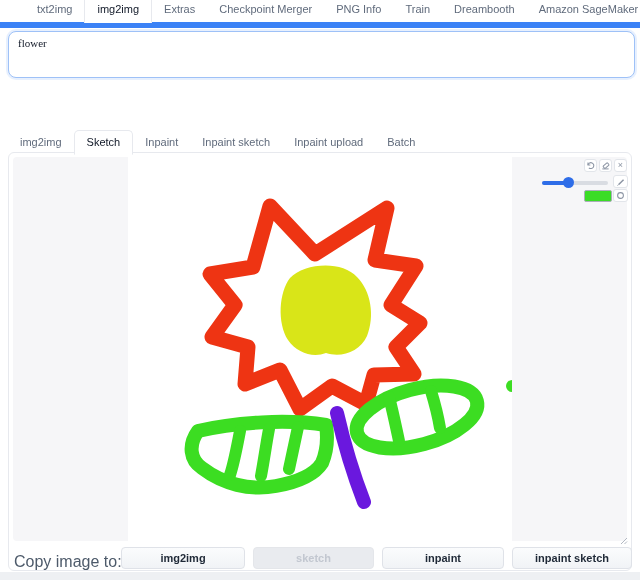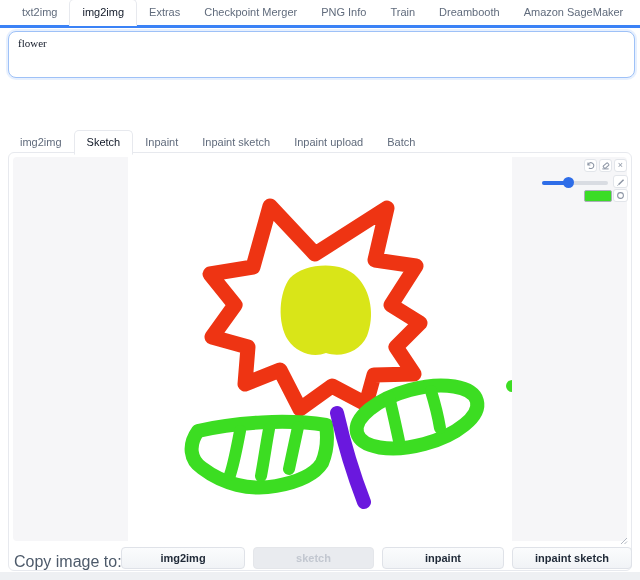--- a/index.html
+++ b/index.html
@@ -3,21 +3,21 @@
 <meta charset="utf-8">
 <style>
   * { margin:0; padding:0; box-sizing:border-box; }
   html,body { width:640px; height:580px; }
   body { font-family:"Liberation Sans", sans-serif; background:#eef0f3; }
   .screen { position:relative; width:640px; height:580px; overflow:hidden; }
   .page-bg { position:absolute; left:0; top:0; width:640px; height:572px; background:#ffffff; }
 
   
   .main-tabs { position:absolute; left:0; top:0; width:640px; height:28px;
-    border-bottom:3px solid #3b82f6; display:flex; align-items:flex-end; padding-left:10px; z-index:3; }
+    border-bottom:6px solid #3b82f6; display:flex; align-items:flex-end; padding-left:25px; z-index:3; }
   .main-tab { font-size:11px; color:#606b7c; padding:6px 12px 7px; white-space:nowrap; cursor:pointer; }
   .main-tab.active { color:#101827; font-weight:500; background:#fff;
     border:1px solid #e7e9ee; border-bottom:1px solid #fff; border-radius:5px 5px 0 0; margin-bottom:-1px; }
 
   
   textarea { position:absolute; resize:none; font-family:Liberation Serif, serif;
     font-size:11px; color:#111827; padding:5px 9px; outline:none; background:#fff; }
   .prompt { left:8px; top:31px; width:627px; height:47px; border:1px solid #9ec1f7;
     border-radius:8px; box-shadow:0 0 0 2px rgba(120,170,250,.18); }
   .negative { left:8px; top:85px; width:627px; height:44px; border:1px solid #e3e6eb; border-radius:8px; }

